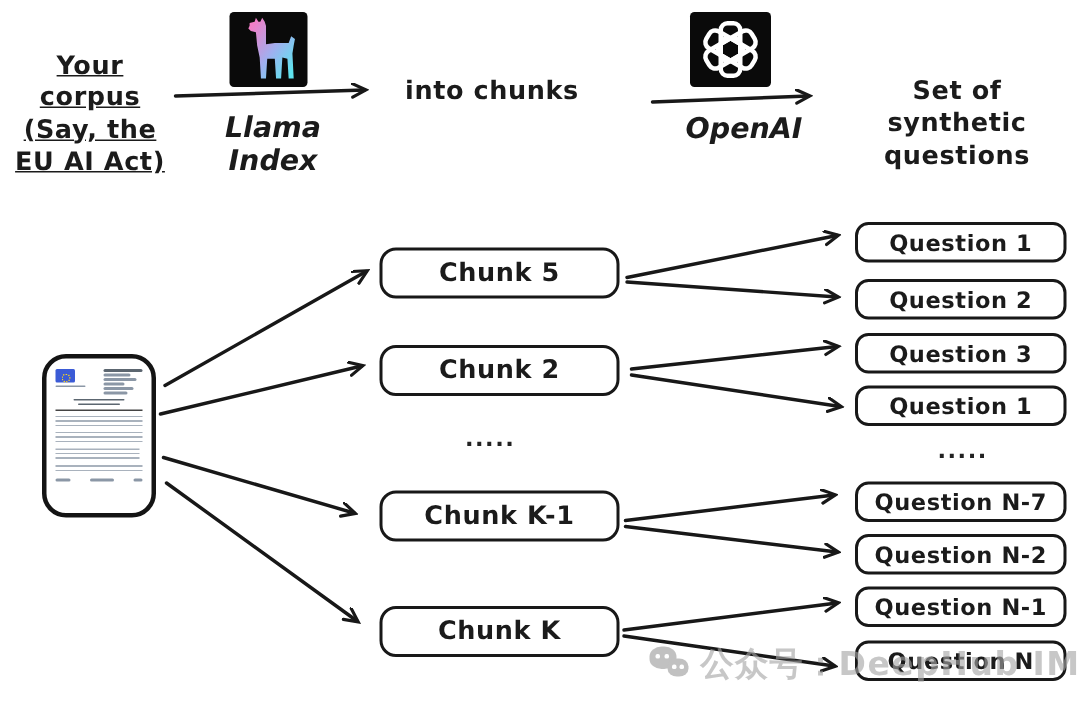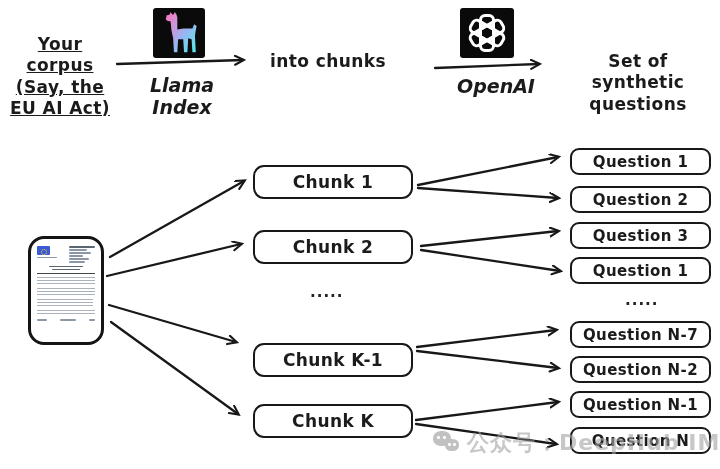--- a/index.html
+++ b/index.html
@@ -164,27 +164,27 @@
     <div class="para" style="width:96%;"></div>
     <div class="para" style="width:100%;height:6px;"></div>
     <div class="doc-row" style="margin-top:2px;">
       <div class="tl" style="width:10px;height:1.5px;"></div>
       <div class="tl" style="width:16px;height:1.5px;"></div>
       <div class="tl" style="width:6px;height:1.5px;"></div>
     </div>
   </div>
 
   <div class="abs chunk-box hand" style="top:165px;">
-    <span>Chunk 1</span>
+    <span>Chunk 5</span>
   </div>
   <div class="abs chunk-box hand" style="top:230px;">
     <span>Chunk 2</span>
   </div>
   <div class="abs dots" style="left:310px;top:283px;">.....</div>
-  <div class="abs chunk-box hand" style="top:327px;margin-top:16px;">
+  <div class="abs chunk-box hand" style="top:327px;">
     <span>Chunk K-1</span>
   </div>
   <div class="abs chunk-box hand" style="top:404px;">
     <span>Chunk K</span>
   </div>
 
   <div class="abs q-box hand" style="top:148px;">
     <span>Question 1</span>
   </div>
   <div class="abs q-box hand" style="top:186px;">

